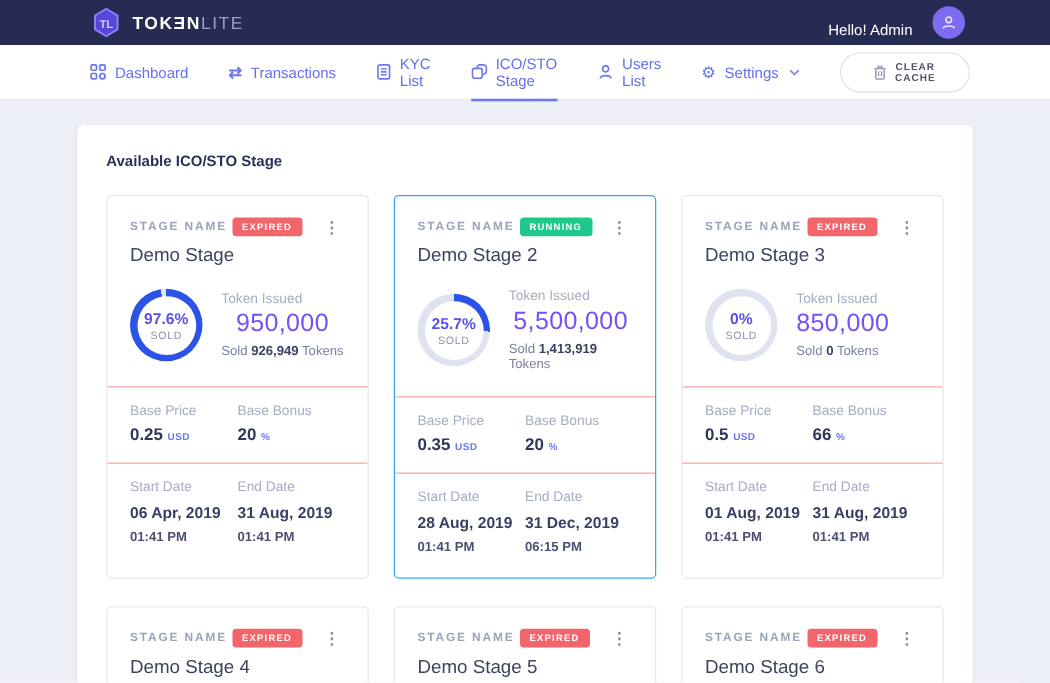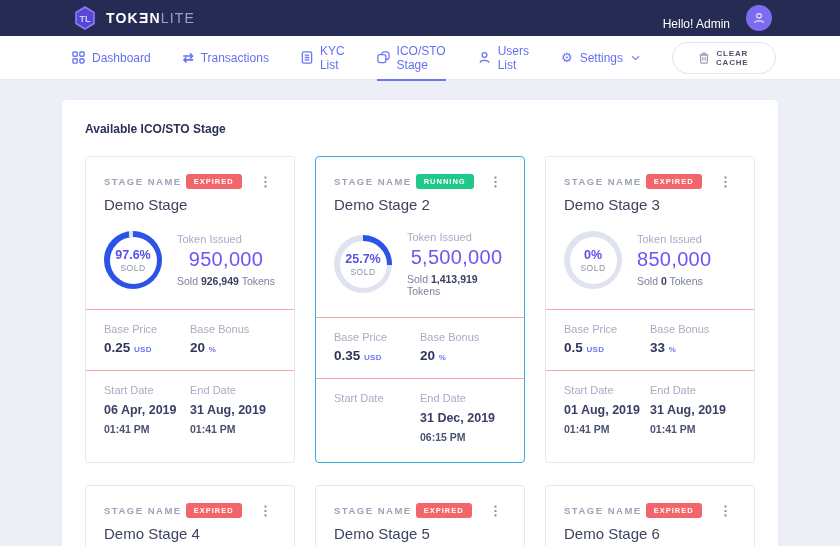--- a/index.html
+++ b/index.html
@@ -236,20 +236,21 @@
         <div class="val"><span>0.35</span> <span class="unit">USD</span></div>
       </div>
       <div class="cell">
         <div class="lb">Base Bonus</div>
         <div class="val"><span>20</span> <span class="unit">%</span></div>
       </div>
     </div>
     <div class="row">
       <div class="cell">
         <div class="lb">Start Date</div>
+        <div class="dval"><span class="d">28 Aug, 2019</span> <span class="t">01:41 PM</span></div>
       </div>
       <div class="cell">
         <div class="lb">End Date</div>
         <div class="dval"><span class="d">31 Dec, 2019</span> <span class="t">06:15 PM</span></div>
       </div>
     </div>
   </div>
 
   <div class="card">
     <div class="card-head">
@@ -273,21 +274,21 @@
         <div class="tk-sold"><span>Sold</span> <b>0</b> <span>Tokens</span></div>
       </div>
     </div>
     <div class="row">
       <div class="cell">
         <div class="lb">Base Price</div>
         <div class="val"><span>0.5</span> <span class="unit">USD</span></div>
       </div>
       <div class="cell">
         <div class="lb">Base Bonus</div>
-        <div class="val"><span>33</span> <span class="unit">%</span></div>
+        <div class="val"><span>66</span> <span class="unit">%</span></div>
       </div>
     </div>
     <div class="row">
       <div class="cell">
         <div class="lb">Start Date</div>
         <div class="dval"><span class="d">01 Aug, 2019</span> <span class="t">01:41 PM</span></div>
       </div>
       <div class="cell">
         <div class="lb">End Date</div>
         <div class="dval"><span class="d">31 Aug, 2019</span> <span class="t">01:41 PM</span></div>

